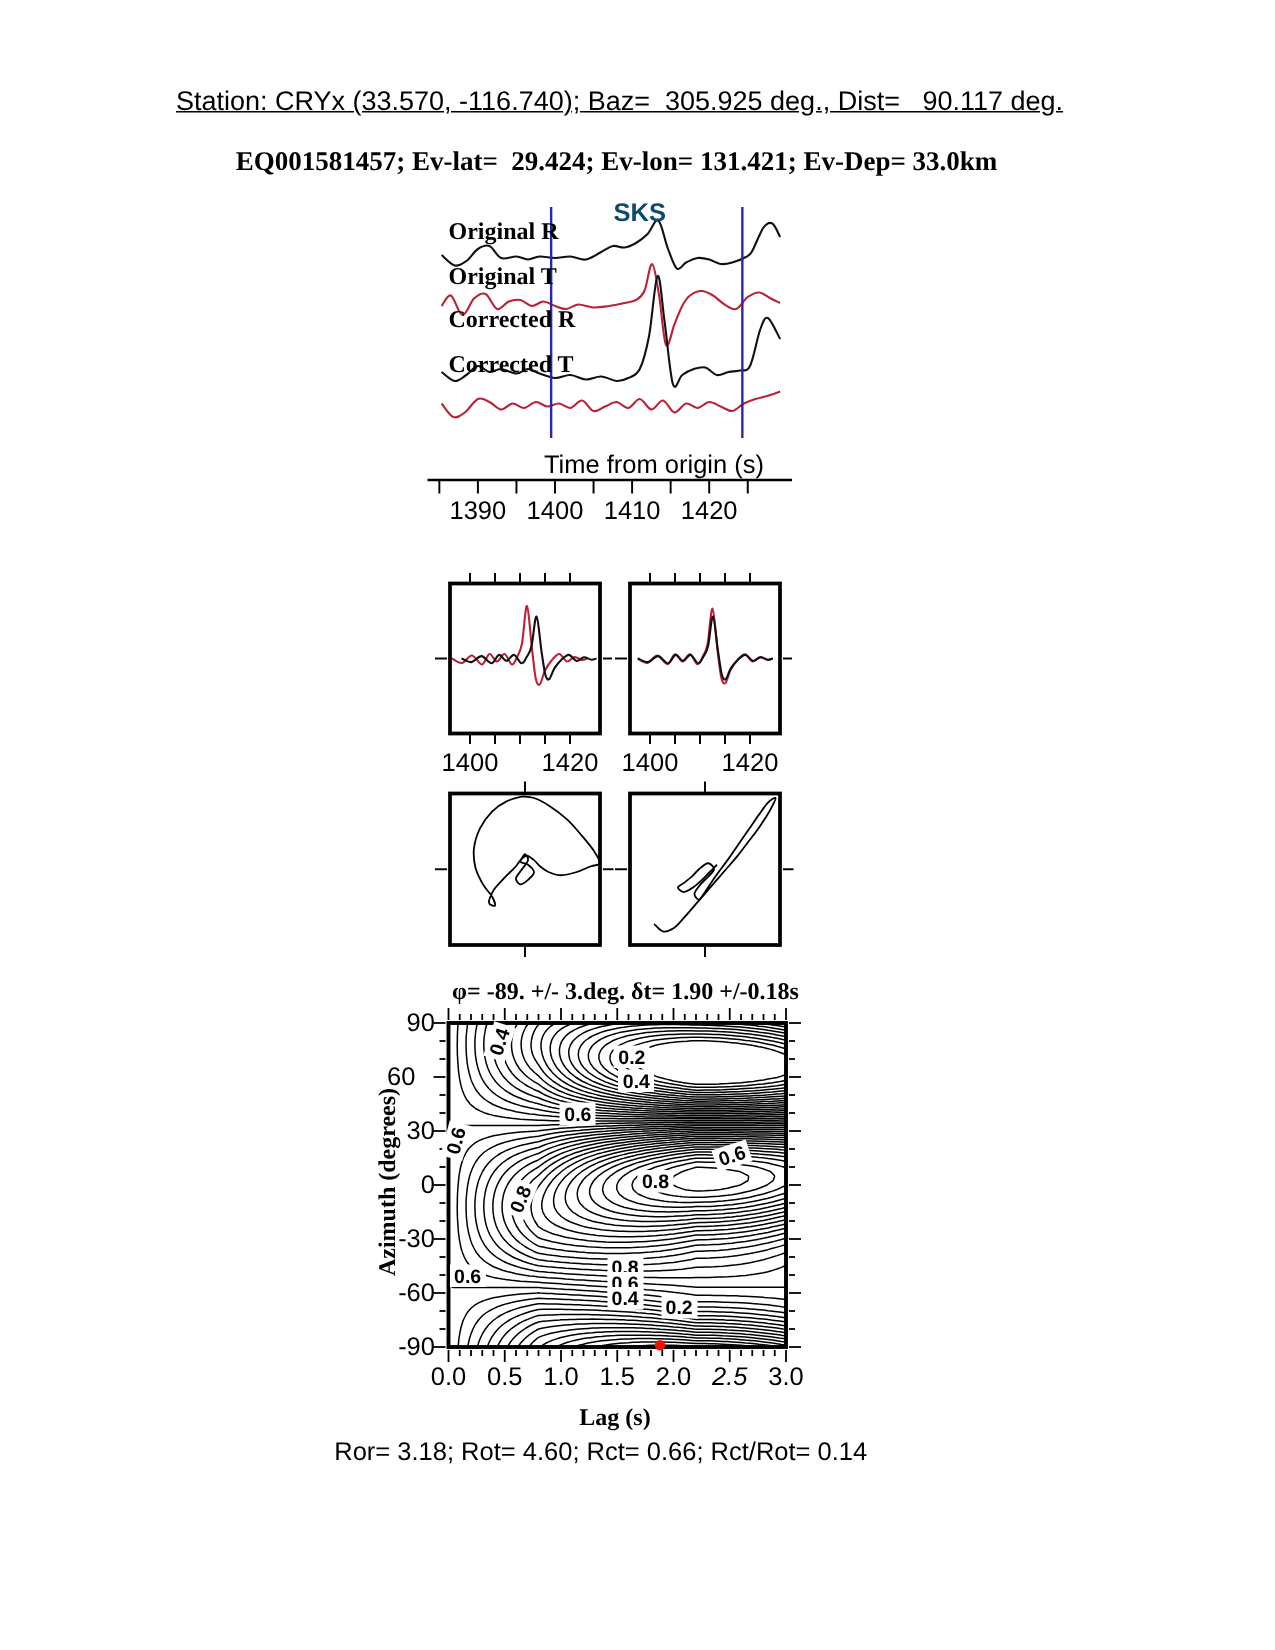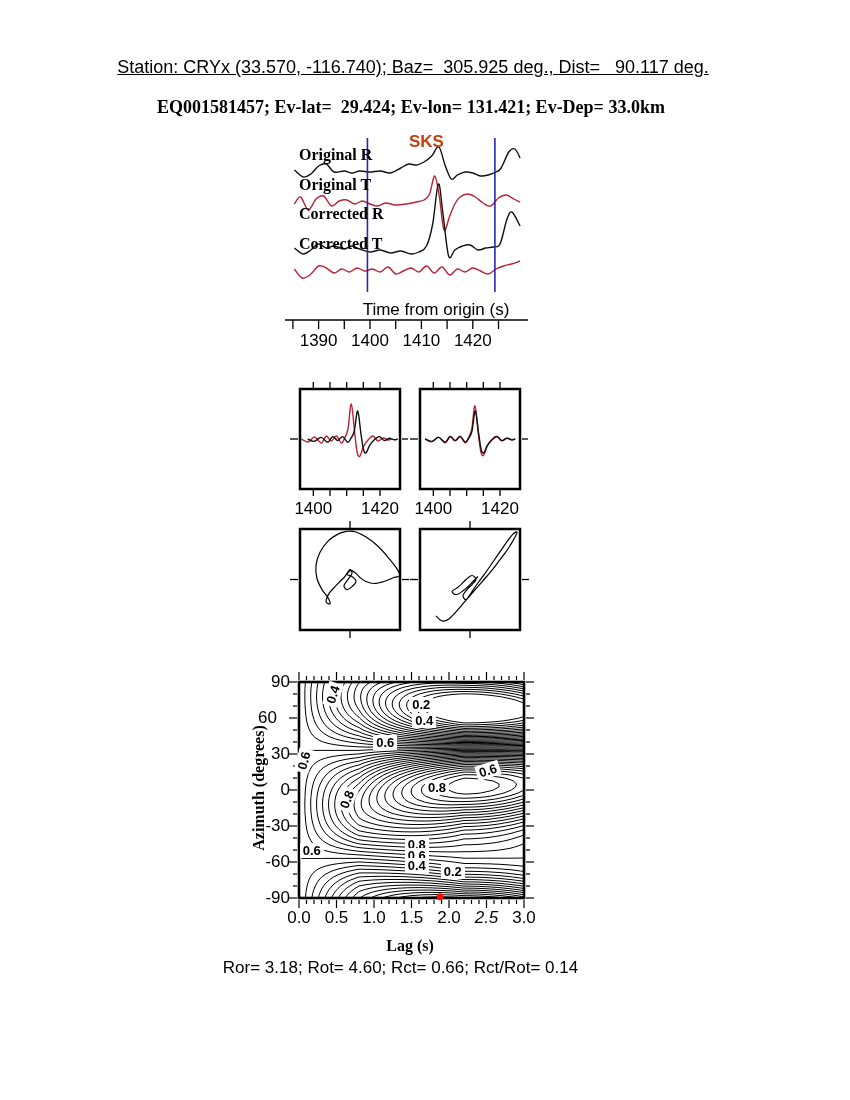--- a/index.html
+++ b/index.html
@@ -216,29 +216,30 @@
       <line x1="526" y1="694" x2="530" y2="694" stroke="#000" stroke-width="1.2"></line>
       <line x1="289" y1="682" x2="297" y2="682" stroke="#000" stroke-width="1.2"></line>
       <line x1="526" y1="682" x2="534" y2="682" stroke="#000" stroke-width="1.2"></line>
       <circle cx="440" cy="896.8" r="3.5" fill="#ee1100"></circle>
     </svg>
 
   <div class="lbl sans18 ctr" style="left:0;top:57px;width:826px;text-decoration:underline;">Station: CRYx (33.570, -116.740); Baz=  305.925 deg., Dist=   90.117 deg.</div>
 
   <div class="lbl serifb18 ctr" style="left:0;top:97px;width:822px;">EQ001581457; Ev-lat=  29.424; Ev-lon= 131.421; Ev-Dep= 33.0km</div>
 
-  <div class="lbl" style="left:409px;top:132px;font:bold 17px 'Liberation Sans',sans-serif;color:#c2410c;">SKS</div>
+  <div class="lbl" style="left:409px;top:132px;font:bold 17px 'Liberation Sans',sans-serif;color:#0c4a6e;">SKS</div>
 
   <div class="lbl serifb16" style="left:299px;top:146px;">Original R</div>
   <div class="lbl serifb16" style="left:299px;top:176px;">Original T</div>
   <div class="lbl serifb16" style="left:299px;top:205px;text-align:right;">Corrected R</div>
   <div class="lbl serifb16" style="left:299px;top:235px;">Corrected T</div>
 
   <div class="lbl sans17 ctr" style="left:336px;top:300px;width:200px;">Time from origin (s)</div>
 
+  <div class="lbl serifb16 ctr" style="left:287px;top:653px;width:260px;">φ= -89. +/- 3.deg. δt= 1.90 +/-0.18s</div>
 
   <div class="lbl serifb16 ctr" style="left:179px;top:779px;width:160px;transform:rotate(-90deg);">Azimuth (degrees)</div>
 
   <div class="lbl serifb16 ctr" style="left:360px;top:937px;width:100px;">Lag (s)</div>
 
   <div class="lbl sans17 ctr" style="left:0;top:958px;width:801px;">Ror= 3.18; Rot= 4.60; Rct= 0.66; Rct/Rot= 0.14</div>
 <div class="lbl sans17 ctr" style="left: 293.6px; top: 331px; width: 50px;">1390</div>
     <div class="lbl sans17 ctr" style="left: 345px; top: 331px; width: 50px;">1400</div>
     <div class="lbl sans17 ctr" style="left: 396.4px; top: 331px; width: 50px;">1410</div>
     <div class="lbl sans17 ctr" style="left: 447.8px; top: 331px; width: 50px;">1420</div>

